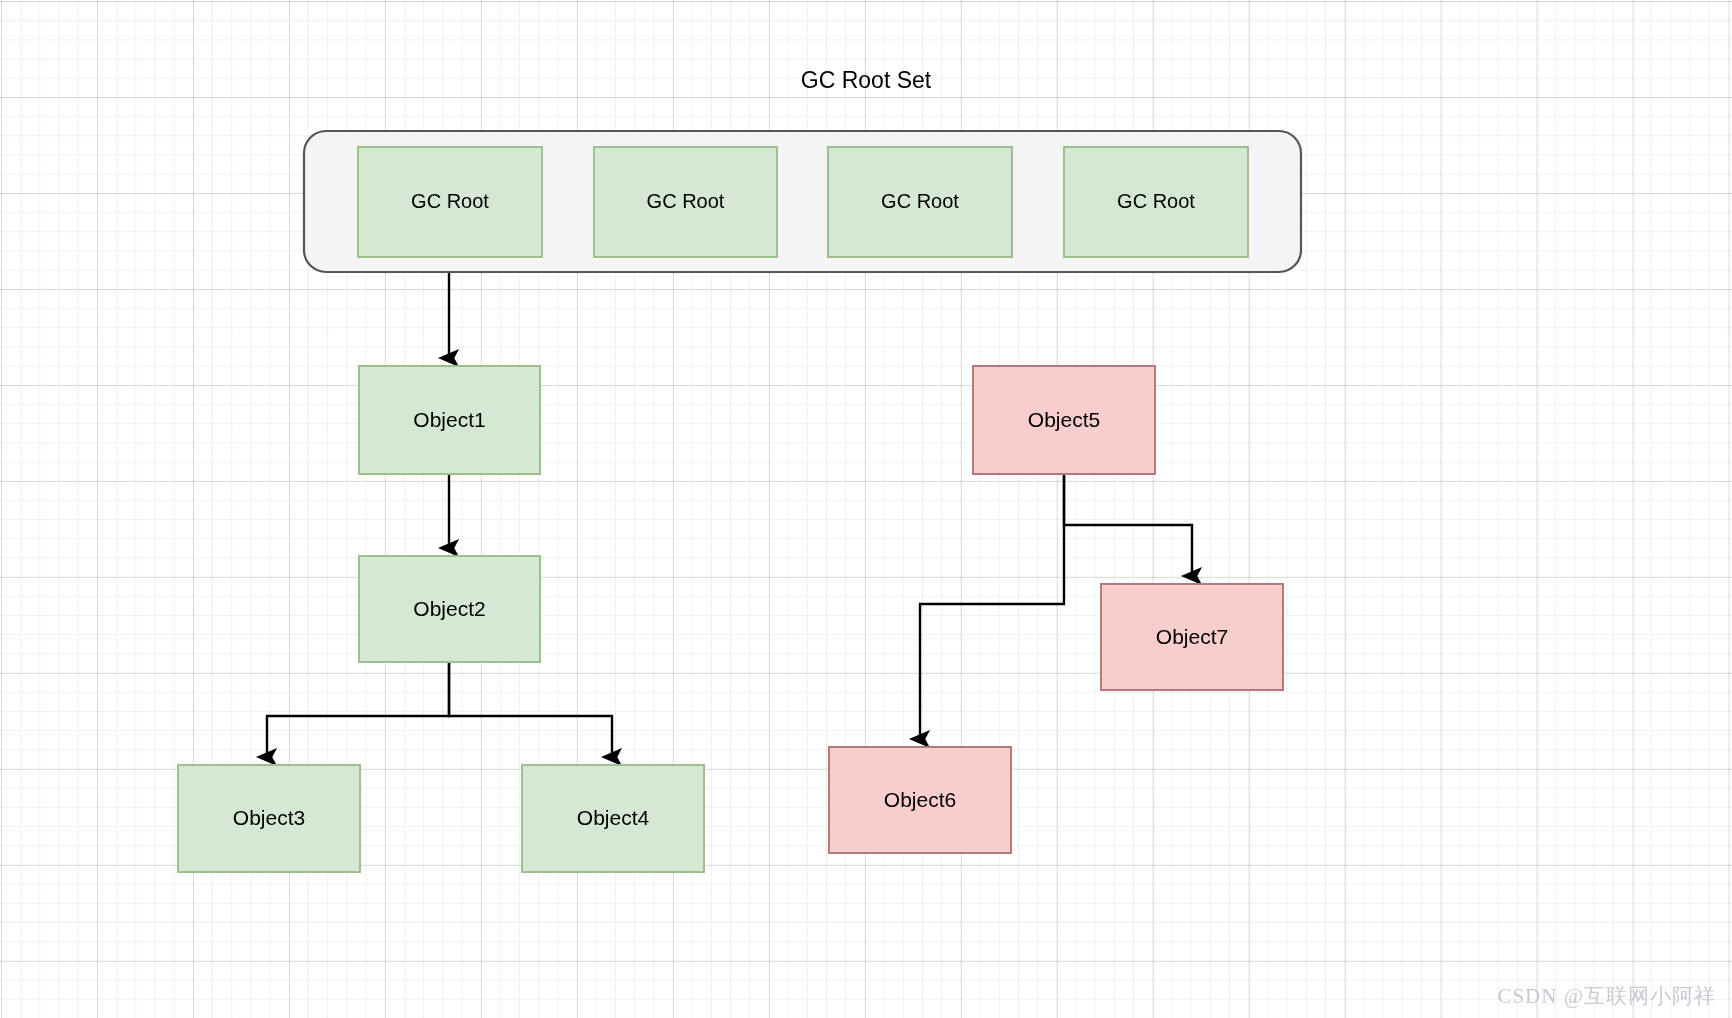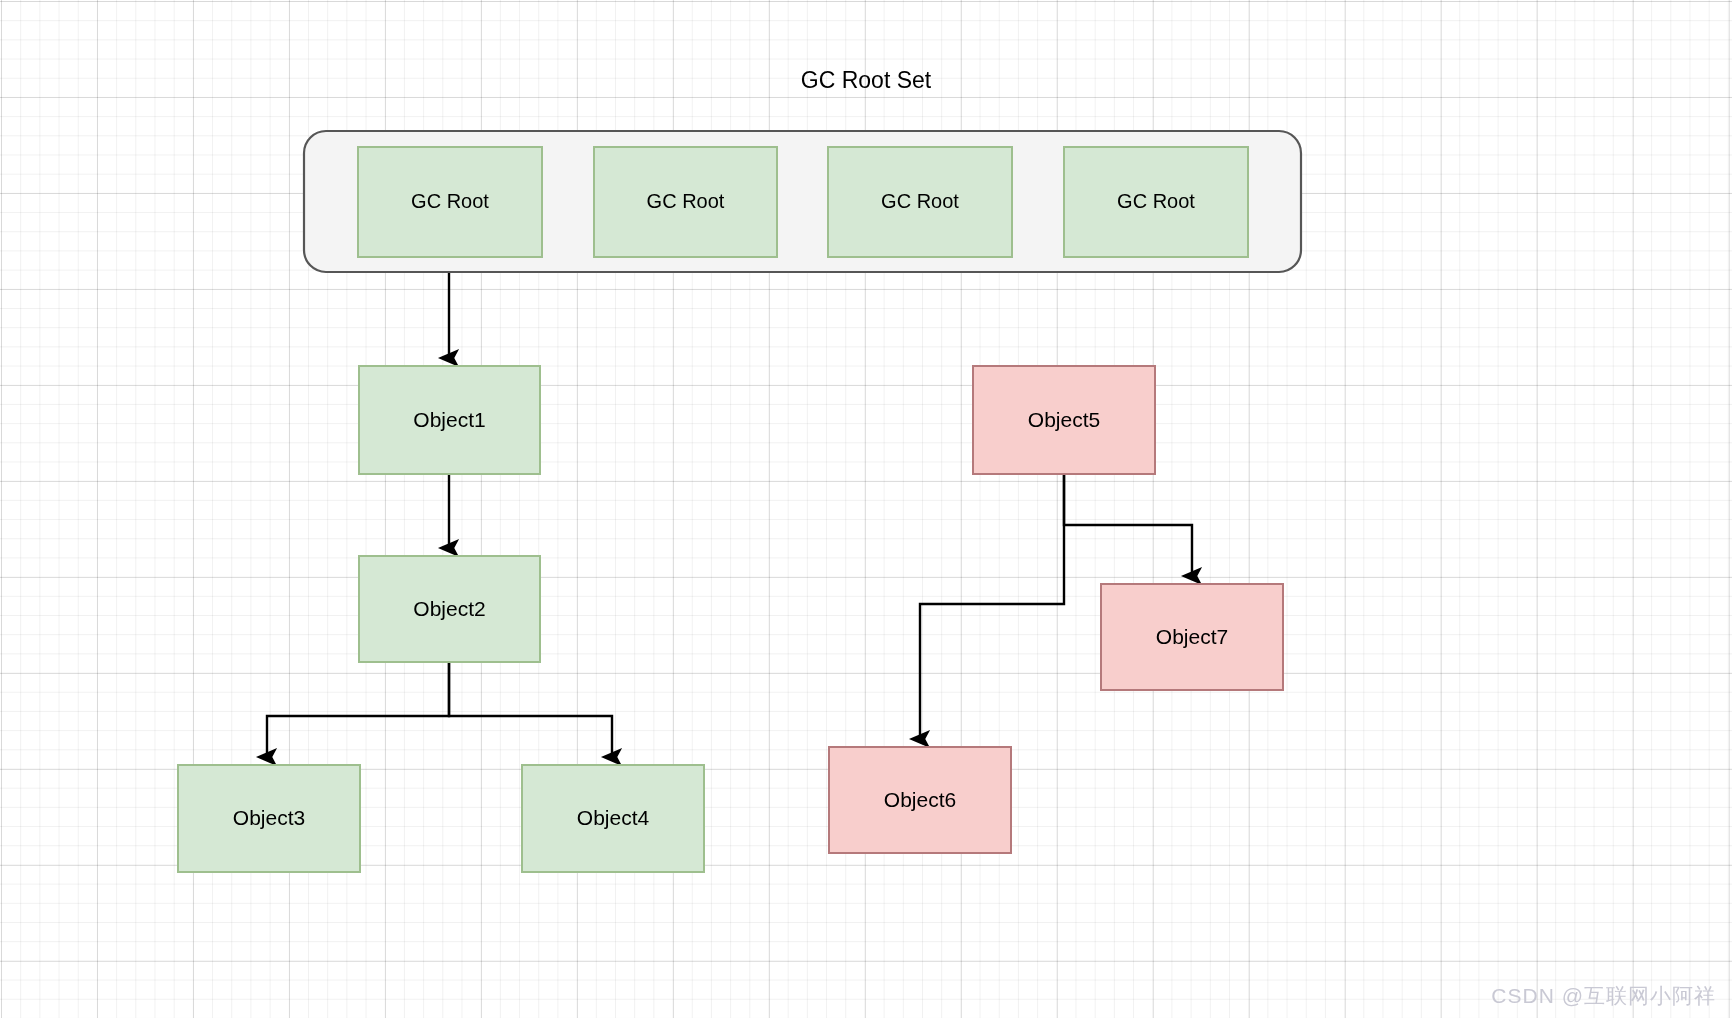--- a/index.html
+++ b/index.html
@@ -62,21 +62,21 @@
     stroke: #000000;
     stroke-width: 2.4;
     fill: none;
     stroke-linecap: butt;
     stroke-linejoin: miter;
   }
   .watermark {
     position: absolute;
     right: 16px;
     bottom: 8px;
-    font-family: Liberation Sans, sans-serif;
+    font-family: Liberation Serif, serif;
     font-size: 21px;
     color: #c9c9d4;
     letter-spacing: 1px;
     user-select: none;
     white-space: nowrap;
   }
 </style>
 </head>
 <body>
 

